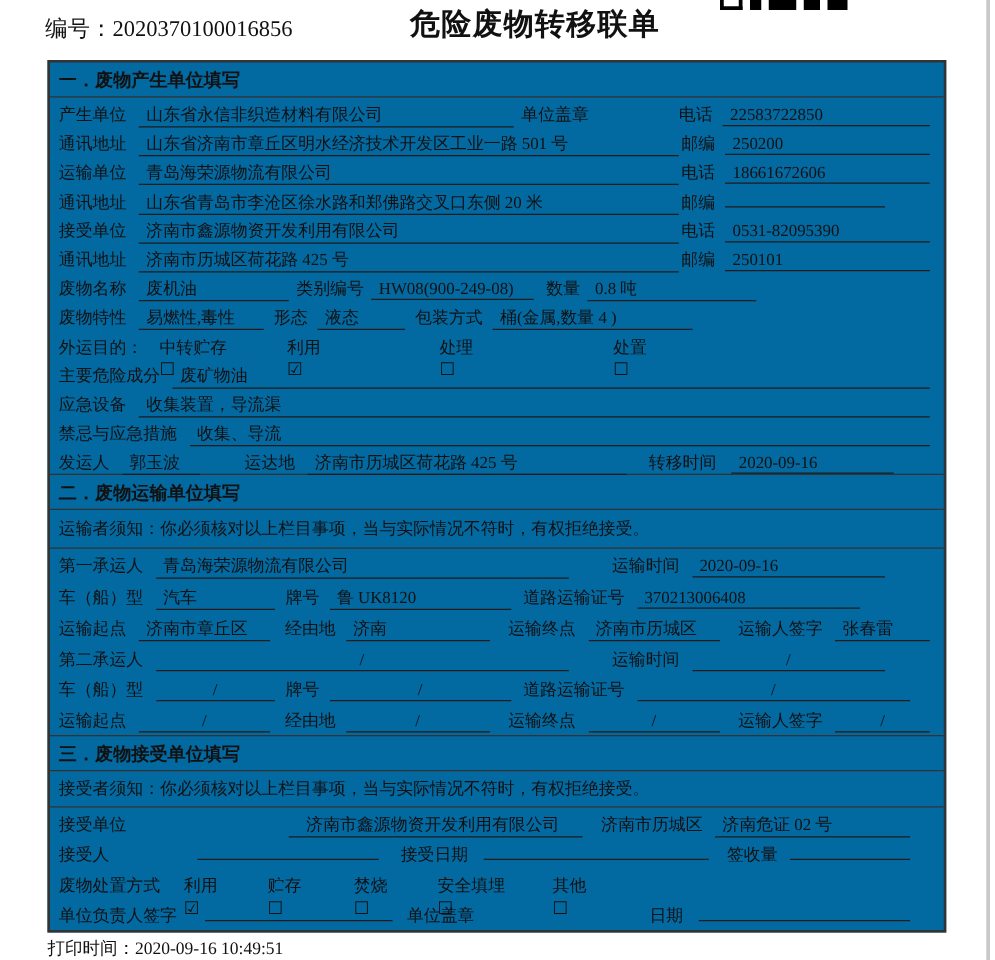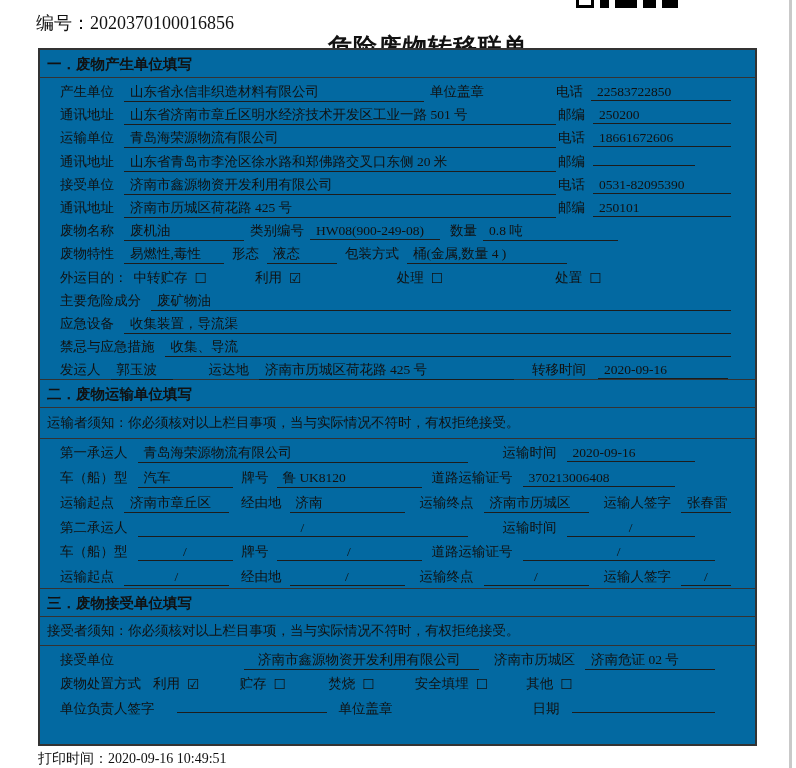--- a/index.html
+++ b/index.html
@@ -2,32 +2,32 @@
 <html><head>
 <meta charset="utf-8">
 <style>
   html,body{margin:0;padding:0;}
   body{
     width:796px;height:768px;background:#ffffff;position:relative;overflow:hidden;
     font-family:"Liberation Serif","DejaVu Serif",serif;
     color:#111;font-size:13.5px;
   }
   .doc-number{position:absolute;left:36px;top:11px;font-size:18px;white-space:nowrap;}
-  .page-title{position:absolute;left:328px;top:3px;font-size:24px;font-weight:bold;letter-spacing:1px;white-space:nowrap;margin-top:28px;}
+  .page-title{position:absolute;left:328px;top:3px;font-size:24px;font-weight:bold;letter-spacing:1px;white-space:nowrap;}
   .qr{position:absolute;left:576px;top:0;height:8px;display:flex;align-items:flex-start;}
   .qr .b{background:#000;height:8px;}
   .qr .hollow{background:#fff;border:3px solid #000;border-top:none;height:5px;width:12px;}
   .edge-line{position:absolute;left:789px;top:0;width:3px;height:768px;background:#c9c9c9;}
 
   .form{position:absolute;left:38px;top:48px;width:719px;box-sizing:border-box;
         border:2px solid #333;background:#0369a1;}
   .sec{box-sizing:border-box;}
   .sec + .sec{border-top:1.5px solid #333;}
   .sec-title{font-weight:bold;font-size:14.5px;padding:5px 7px 3px;border-bottom:1.5px solid #333;}
-  .rows{display:grid;padding:0 20px;}
+  .rows{display:grid;padding:0 7px;}
   #sec1-rows{grid-template-rows:repeat(13,23.2px);}
   #sec2-rows{grid-template-rows:repeat(6,24.75px);}
   #sec3-rows{grid-template-rows:repeat(4,24.5px);}
   .notice-row{display:flex;align-items:center;border-bottom:1.5px solid #333;padding:0 7px;}
   #sec2-notice{height:30px;}
   #sec3-notice{height:28px;}
 
   .row{display:flex;align-items:baseline;padding-top:5px;}
   .lbl{white-space:nowrap;flex-shrink:0;}
   .u{white-space:nowrap;border-bottom:1px solid #1c1c1c;flex-shrink:0;min-height:1px;overflow:hidden;}
@@ -40,21 +40,21 @@
   .ml2{margin-left:2px;}.ml6{margin-left:6px;}.ml8{margin-left:8px;}.ml9{margin-left:9px;}
   .ml10{margin-left:10px;}.ml12{margin-left:12px;}.ml15{margin-left:15px;}
   .ml18{margin-left:18px;}.ml35{margin-left:35px;}.ml36{margin-left:36px;}.ml38{margin-left:38px;}
   .ml40{margin-left:40px;}.ml42{margin-left:42px;}.ml48{margin-left:48px;}.ml60{margin-left:60px;}.ml72{margin-left:72px;}.ml95{margin-left:95px;justify-content:space-between;}.ml112{margin-left:112px;}
   .ml120{margin-left:120px;}.ml140{margin-left:140px;}
   .mr-lbl{margin-right:10px;}
   .w62{width:62px;}.w70{width:70px;}.w95{width:95px;}.w100{width:100px;}.w105{width:105px;}
   .w115{width:115px;}.w120{width:120px;}.w130{width:130px;}.w135{width:135px;}.w145{width:145px;}
   .w150{width:150px;}.w160{width:160px;}.w180{width:180px;}.w235{width:235px;}
   .w255{width:255px;}.w300{width:300px;}.w330{width:330px;}.w432{width:432px;}
-  .ck{display:flex;align-items:baseline;white-space:nowrap;flex-shrink:0;}
+  .ck{display:flex;align-items:baseline;white-space:nowrap;flex-shrink:0;flex-direction:column;}
   .ck .mark{font-family:"DejaVu Sans",sans-serif;font-size:14px;margin-left:7px;position:relative;top:1px;}
   .print-time{position:absolute;left:38px;top:750px;font-size:14px;white-space:nowrap;}
 </style>
 </head>
 <body>
 
 <div class="doc-number"><span>编号：</span><span>2020370100016856</span></div>
 <div class="page-title">危险废物转移联单</div>
 
 <div class="qr">
@@ -251,20 +251,28 @@
     </div>
     <div class="rows" id="sec3-rows">
 
       <div class="row">
         <span class="lbl mr-lbl">接受单位</span>
         <span class="u w235 pl14 ml120">济南市鑫源物资开发利用有限公司</span>
         <span class="lbl ml15">济南市历城区</span>
         <span class="u fx pl6 ml10 mr20">济南危证 02 号</span>
       </div>
 
+      <div class="row">
+        <span class="lbl mr-lbl">接受人</span>
+        <span class="u w145 ml60"></span>
+        <span class="lbl ml18">接受日期</span>
+        <span class="u w180 ml12"></span>
+        <span class="lbl ml15">签收量</span>
+        <span class="u fx ml10 mr20"></span>
+      </div>
 
       <div class="row">
         <span class="lbl">废物处置方式</span>
         <span class="ck ml12">
             <span>利用</span>
             <span class="mark">☑</span>
           </span>
         <span class="ck ml40">
             <span>贮存</span>
             <span class="mark">☐</span>

